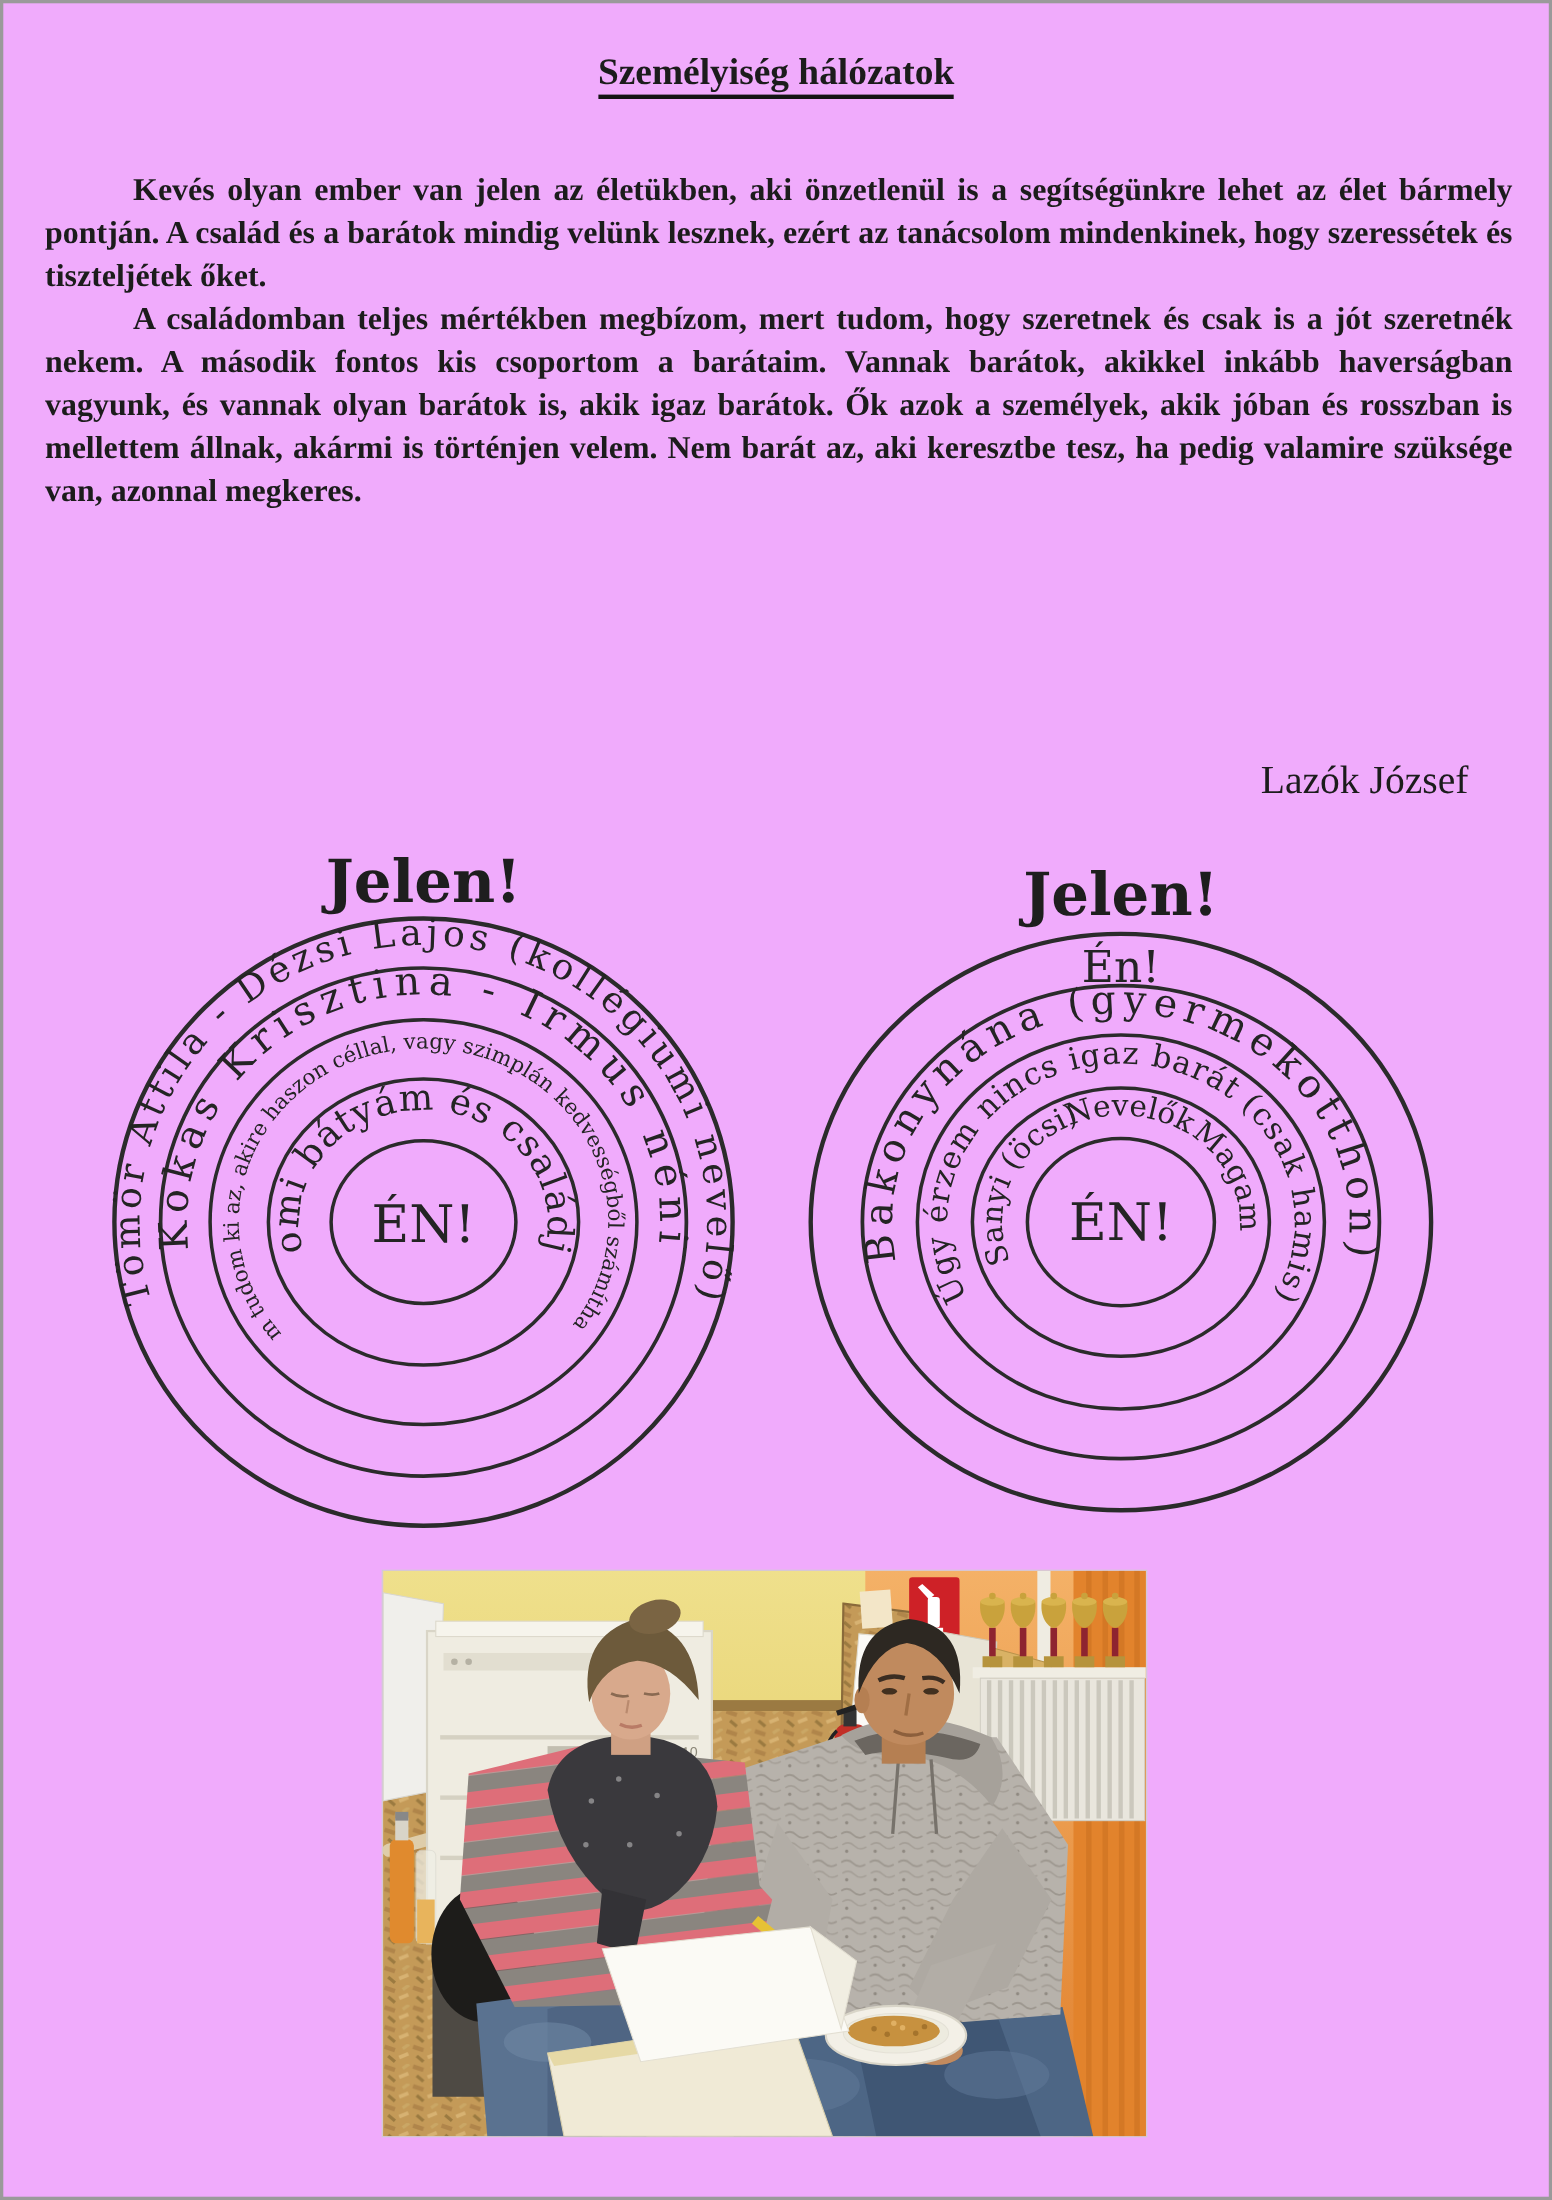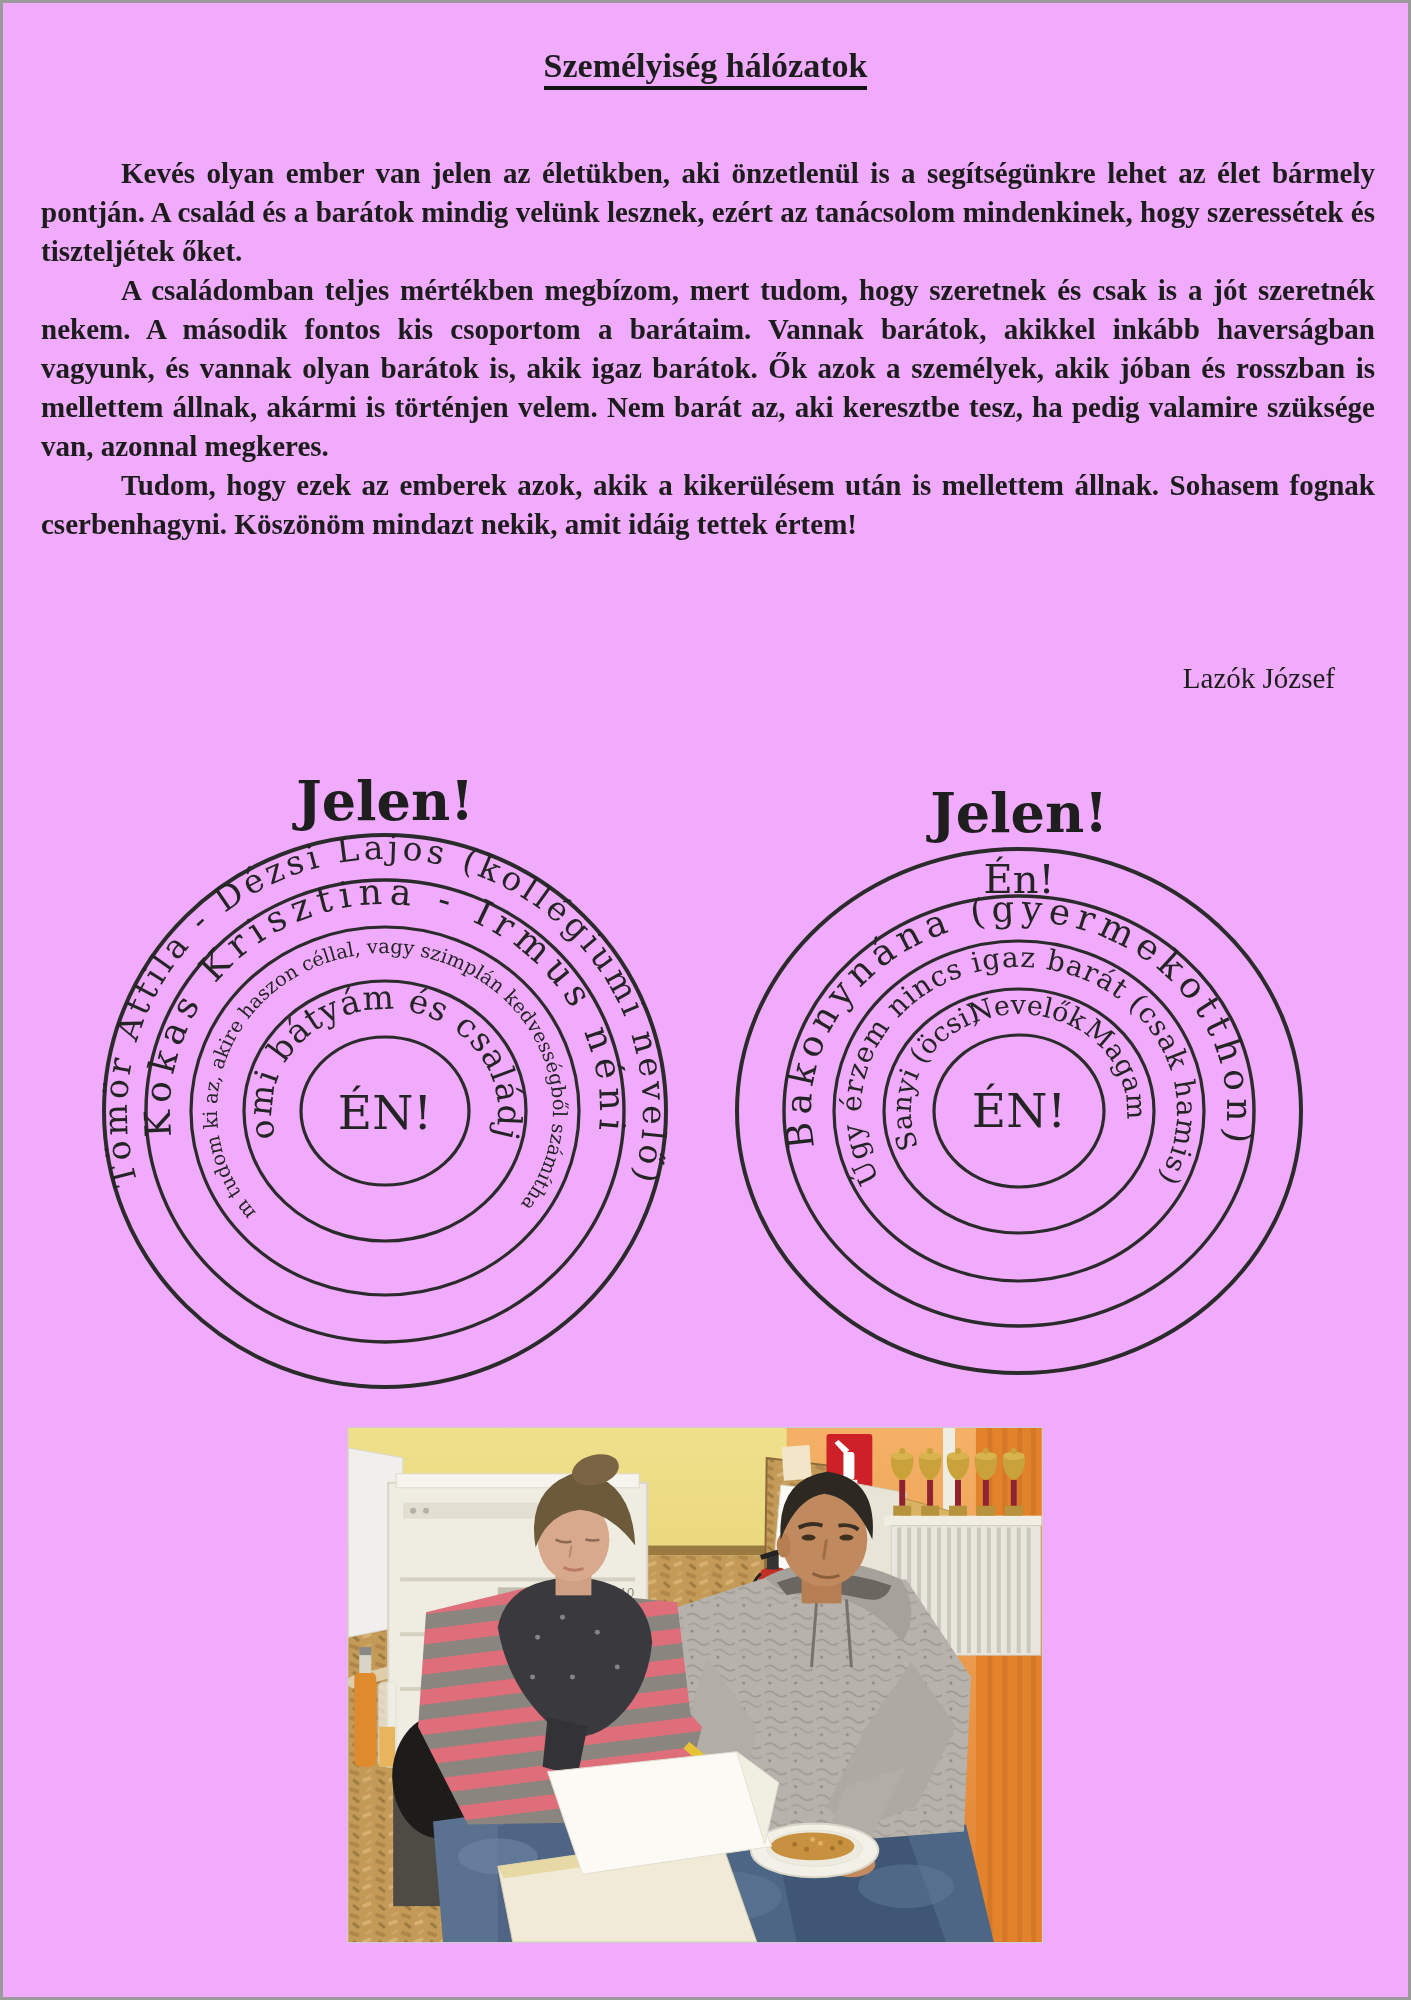--- a/index.html
+++ b/index.html
@@ -27,22 +27,22 @@
     position:absolute;top:151px;left:38px;width:1334px;
     font-size:29px;line-height:39px;
     text-align:justify;
   }
   .body-text p{
     margin:0;
     text-indent:80px;
     font-weight:bold;
   }
   .signature{
-    position:absolute;top:659px;right:73px;
-    font-size:29px;
+    position:absolute;top:685px;right:73px;
+    font-size:36px;
   }
   .diagram-title{
     position:absolute;width:600px;text-align:center;
     font-family:"DejaVu Serif", serif;
     font-weight:bold;font-size:54px;color:#1e1e1e;
   }
   #title-left{left:82px;top:766px;}
   #title-right{left:716px;top:778px;}
   .diagram-svg{position:absolute;width:600px;height:600px;}
   #svg-left{left:82px;top:808px;}
@@ -59,21 +59,20 @@
 
 <div class="page">
 
   <div class="doc-title">
     <span>Személyiség hálózatok</span>
   </div>
 
   <div class="body-text">
     <p>Kevés olyan ember van jelen az életükben, aki önzetlenül is a segítségünkre lehet az élet bármely pontján.  A család és a barátok mindig velünk lesznek, ezért az tanácsolom mindenkinek, hogy szeressétek és tiszteljétek őket.</p>
     <p>A családomban teljes mértékben megbízom, mert tudom, hogy szeretnek és csak is a jót szeretnék nekem. A második fontos kis csoportom a barátaim. Vannak barátok, akikkel inkább haverságban vagyunk, és vannak olyan barátok is, akik igaz barátok. Ők azok a személyek, akik jóban és rosszban is mellettem állnak, akármi is történjen velem. Nem barát az, aki keresztbe tesz, ha pedig valamire szüksége van, azonnal megkeres.</p>
-    <p>Tudom, hogy ezek az emberek azok, akik a kikerülésem után is mellettem állnak. Sohasem fognak cserbenhagyni. Köszönöm mindazt nekik, amit idáig tettek értem!</p>
   </div>
 
   <div class="signature">Lazók József</div>
 
   <div class="diagram-title" id="title-left">Jelen!</div>
   <div class="diagram-title" id="title-right">Jelen!</div>
 
   <svg id="svg-left" class="diagram-svg" viewBox="0 0 600 600" xmlns="http://www.w3.org/2000/svg" xmlns:xlink="http://www.w3.org/1999/xlink">
     <defs>
       <path id="arcL1" d="M 66.2 406.5 A 258 252 0 1 1 533.8 406.5" fill="none"></path>

